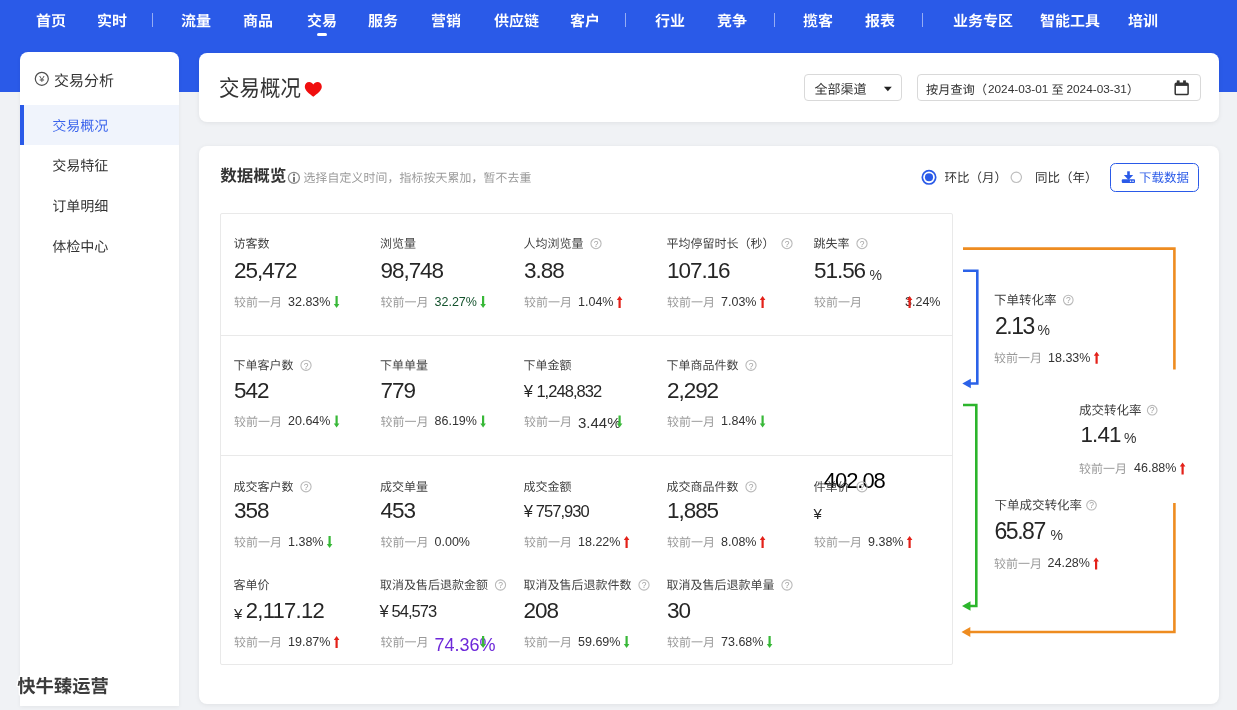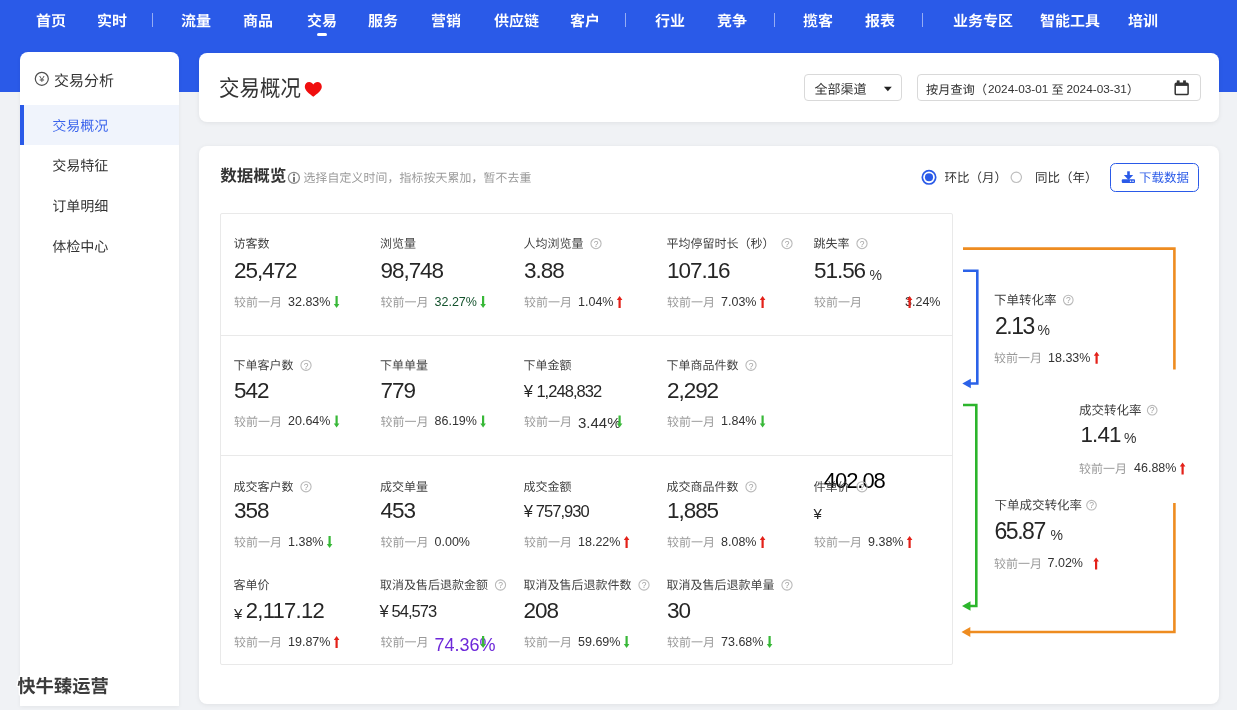--- a/index.html
+++ b/index.html
@@ -60,21 +60,21 @@
 <div class="tx" style="left:578.0px;top:635.9px;font-size:12.5px;color:#333;">59.69%</div>
 <div class="tx" style="left:721.0px;top:635.9px;font-size:12.5px;color:#333;">73.68%</div>
 <div class="tx" style="left:995px;top:314.9px;font-size:23px;color:#262626;letter-spacing:-1.45px;">2.13</div>
 <div class="tx" style="left:1037.5px;top:322.5px;font-size:14px;color:#333;">%</div>
 <div class="tx" style="left:1080.5px;top:424.0px;font-size:22.3px;color:#262626;letter-spacing:-0.8px;">1.41</div>
 <div class="tx" style="left:1124px;top:431.0px;font-size:14px;color:#333;">%</div>
 <div class="tx" style="left:994.5px;top:519.9px;font-size:23px;color:#262626;letter-spacing:-1.45px;">65.87</div>
 <div class="tx" style="left:1050.5px;top:527.5px;font-size:14px;color:#333;">%</div>
 <div class="tx" style="left:1048px;top:351.7px;font-size:12.5px;color:#333;">18.33%</div>
 <div class="tx" style="left:1134px;top:462.4px;font-size:12.5px;color:#333;">46.88%</div>
-<div class="tx" style="left:1047.5px;top:557.4px;font-size:12.5px;color:#333;">7.02%</div>
+<div class="tx" style="left:1047.5px;top:557.4px;font-size:12.5px;color:#333;">24.28%</div>
 <div class="tx" style="left:988px;top:84.0px;font-size:11.8px;color:#333;">2024-03-01</div>
 <div class="tx" style="left:1066.5px;top:84.0px;font-size:11.8px;color:#333;">2024-03-31</div>
 <svg class="ab" style="left:0;top:0" width="1237" height="710">
     <defs>
       <path id="b9996" d="M267 286H724V221H267ZM267 378V439H724V378ZM267 129H724V61H267ZM205 809C231 782 258 746 278 715H48V604H429L413 543H147V-90H267V-43H724V-90H849V543H546L574 604H955V715H730C756 747 784 784 810 822L672 852C655 810 624 757 596 715H365L410 738C390 773 349 822 312 857Z"></path>
       <path id="b9875" d="M441 449V270C441 173 385 70 40 6C67 -18 101 -65 114 -91C487 -13 565 124 565 268V449ZM536 95C650 45 806 -36 880 -91L954 3C874 57 714 132 604 176ZM149 601V135H272V491H738V138H867V601H503C517 628 532 659 546 691H942V802H67V691H411C403 661 393 629 384 601Z"></path>
       <path id="b5B9E" d="M530 66C658 28 789 -33 866 -85L939 10C858 59 716 118 586 155ZM232 545C284 515 348 467 376 434L451 520C419 554 354 597 302 623ZM130 395C183 366 249 321 279 287L351 377C318 409 251 451 198 475ZM77 756V526H196V644H801V526H927V756H588C573 790 551 830 531 862L410 825C422 804 434 780 445 756ZM68 274V174H392C334 103 238 51 76 15C101 -11 131 -57 143 -88C364 -34 478 53 539 174H938V274H575C600 367 606 476 610 601H483C479 470 476 362 446 274Z"></path>
       <path id="b65F6" d="M459 428C507 355 572 256 601 198L708 260C675 317 607 411 558 480ZM299 385V203H178V385ZM299 490H178V664H299ZM66 771V16H178V96H411V771ZM747 843V665H448V546H747V71C747 51 739 44 717 44C695 44 621 44 551 47C569 13 588 -41 593 -74C693 -75 764 -72 808 -53C853 -34 869 -2 869 70V546H971V665H869V843Z"></path>
       <path id="b6D41" d="M565 356V-46H670V356ZM395 356V264C395 179 382 74 267 -6C294 -23 334 -60 351 -84C487 13 503 151 503 260V356ZM732 356V59C732 -8 739 -30 756 -47C773 -64 800 -72 824 -72C838 -72 860 -72 876 -72C894 -72 917 -67 931 -58C947 -49 957 -34 964 -13C971 7 975 59 977 104C950 114 914 131 896 149C895 104 894 68 892 52C890 37 888 30 885 26C882 24 877 23 872 23C867 23 860 23 856 23C852 23 847 25 846 28C843 31 842 41 842 56V356ZM72 750C135 720 215 669 252 632L322 729C282 766 200 811 138 838ZM31 473C96 446 179 399 218 364L285 464C242 498 158 540 94 564ZM49 3 150 -78C211 20 274 134 327 239L239 319C179 203 102 78 49 3ZM550 825C563 796 576 761 585 729H324V622H495C462 580 427 537 412 523C390 504 355 496 332 491C340 466 356 409 360 380C398 394 451 399 828 426C845 402 859 380 869 361L965 423C933 477 865 559 810 622H948V729H710C698 766 679 814 661 851ZM708 581 758 520 540 508C569 544 600 584 629 622H776Z"></path>
       <path id="b91CF" d="M288 666H704V632H288ZM288 758H704V724H288ZM173 819V571H825V819ZM46 541V455H957V541ZM267 267H441V232H267ZM557 267H732V232H557ZM267 362H441V327H267ZM557 362H732V327H557ZM44 22V-65H959V22H557V59H869V135H557V168H850V425H155V168H441V135H134V59H441V22Z"></path>

